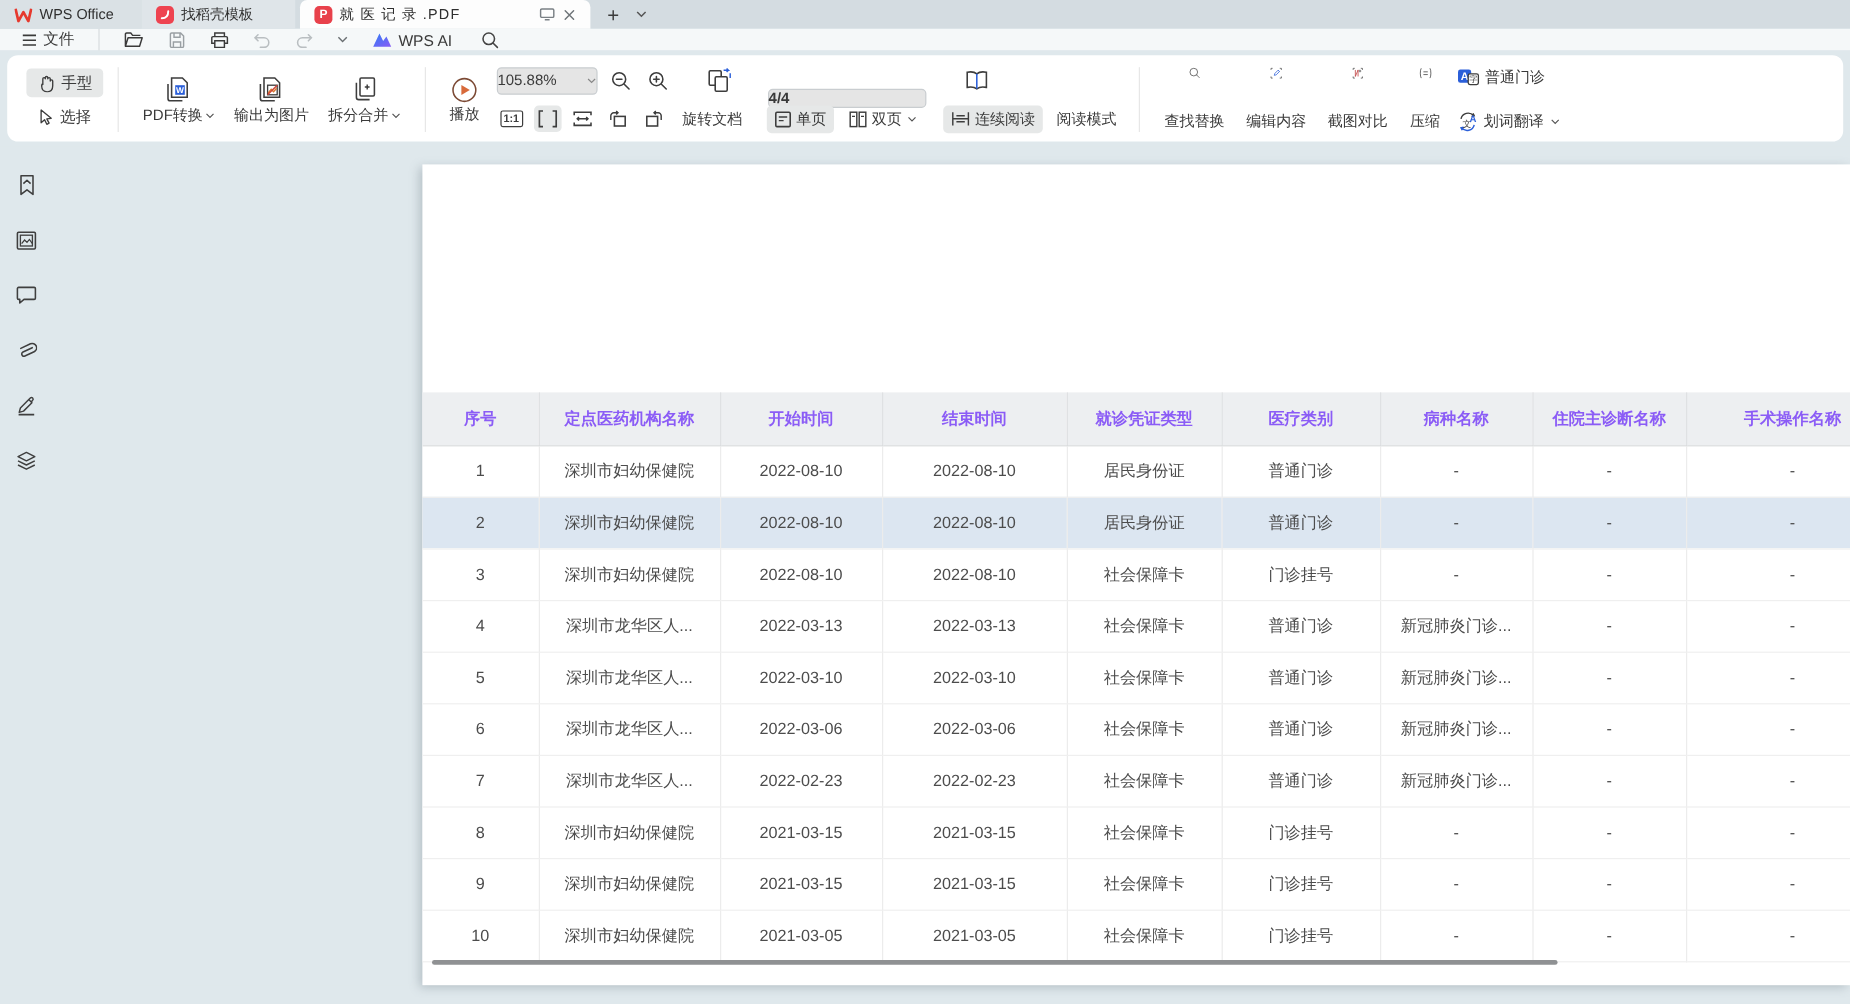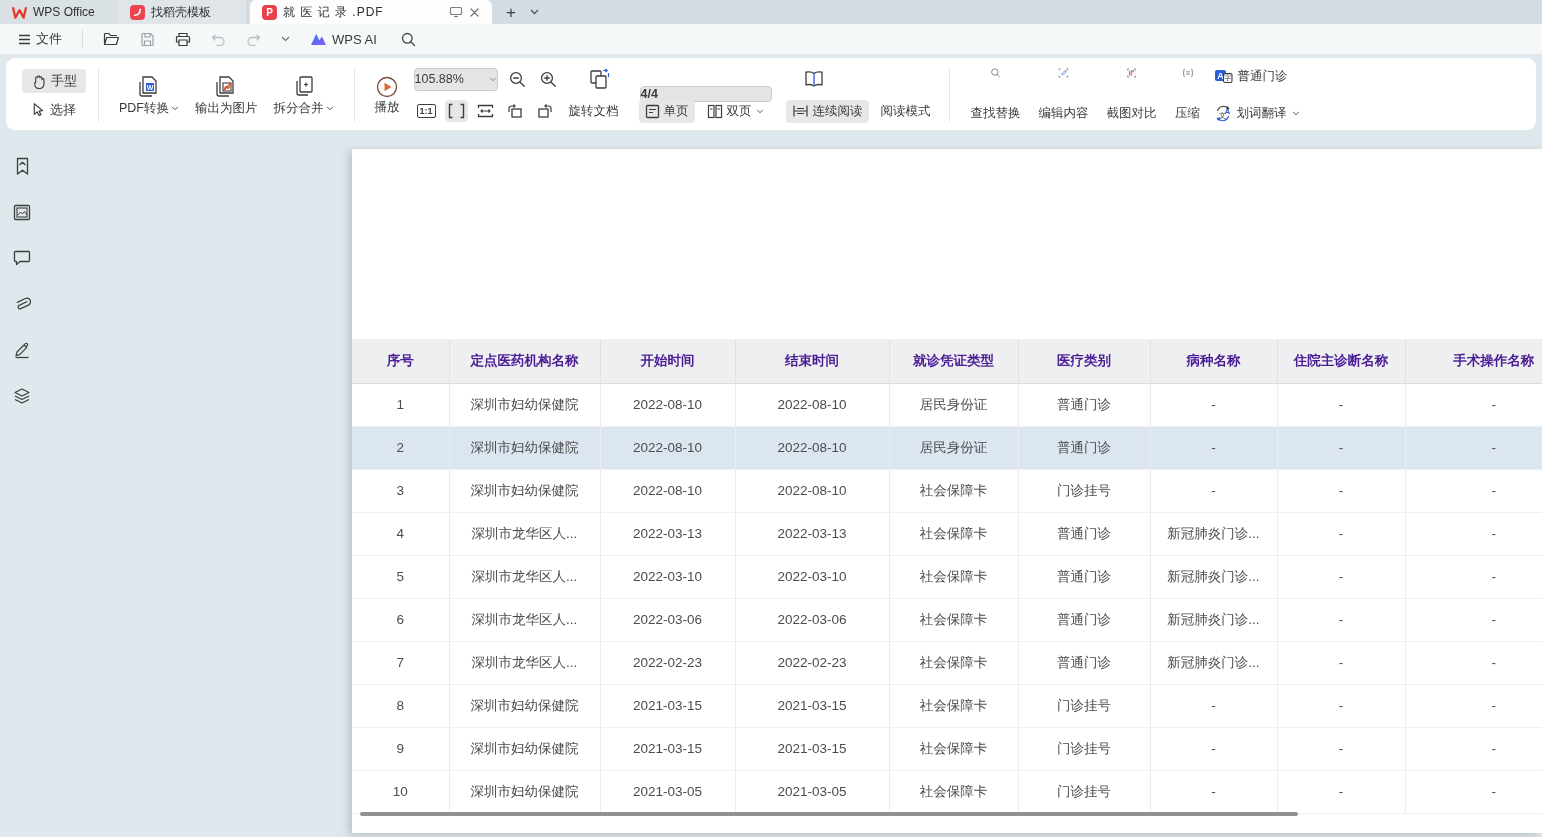--- a/index.html
+++ b/index.html
@@ -13,21 +13,21 @@
   .tab { display:flex; align-items:center; gap:6px; padding:0 12px; color:#2f2f2f; }
   .tab-wps { background:#dae1e5; width:118px; }
   .tab-docer { background:#dfe5e9; width:128px; }
   .tab-active { background:#fdfdfd; border-radius:6px 6px 0 0; width:242px; margin-left:4px; }
   .tab-active .tab-label { flex:1; letter-spacing:1px; }
   .tab-iconbox { width:15px; height:15px; border-radius:4px; display:flex; align-items:center;
     justify-content:center; color:#fff; font-size:10px; font-weight:bold; flex:0 0 auto; }
   .bar-extra { display:flex; align-items:center; gap:14px; padding-left:14px; color:#3c3c3c; }
 
   
-  .menubar { height:30px; background:#f5f8f9; display:flex; align-items:center; font-size:13px; }
+  .menubar { height:18px; background:#f5f8f9; display:flex; align-items:center; font-size:13px; }
   .mb-left { display:flex; align-items:center; gap:8px; padding-left:12px; }
   .mb-file { display:flex; align-items:center; gap:5px; padding:3px 6px; }
   .mb-sep { width:1px; height:18px; background:#d8dcde; margin:0 6px; }
   .mb-icon { padding:2px 6px; display:flex; align-items:center; }
   .menu-items { margin-left:auto; display:flex; align-items:center; gap:0; }
   .menu-item { padding:6px 16px; position:relative; cursor:default; }
   .menu-item.active { color:#c8352c; font-weight:bold; }
   .menu-item.active::after { content:""; position:absolute; left:18px; right:18px; bottom:1px;
     height:3px; background:#c8352c; border-radius:2px; }
   .wps-ai { display:flex; align-items:center; gap:5px; padding:0 14px; }
@@ -66,21 +66,21 @@
   .workspace { position:relative; height:699px; background:#dfe8ec; }
   .side-rail { position:absolute; left:0; top:0; bottom:0; width:44px; display:flex;
     flex-direction:column; align-items:center; padding-top:20px; gap:22px; }
   .rail-btn { width:24px; height:24px; display:flex; align-items:center; justify-content:center; }
 
   .pdf-page { position:absolute; left:352px; top:15px; width:1190px; height:684px;
     background:#ffffff; box-shadow:-3px 2px 8px rgba(100,115,125,.35); overflow:hidden; }
 
   table.doc { border-collapse:collapse; position:absolute; left:0; top:190px; width:1230px;
     table-layout:fixed; font-size:13.5px; color:#4c4c4c; }
-  table.doc th { background:#edeff1; font-weight:bold; color:#4c1d95; height:44px;
+  table.doc th { background:#edeff1; font-weight:bold; color:#8b5cf6; height:44px;
     border-right:1px solid #dfe1e3; border-bottom:1px solid #d9dbdd; text-align:center; }
   table.doc th:first-child { border-left:none; }
   table.doc td { height:43px; text-align:center; border-right:1px solid #ececec;
     border-bottom:1px solid #efefef; background:#fff; }
   table.doc tr.hl td { background:#dce6f1; }
   table.doc td:last-child, table.doc th:last-child { border-right:none; }
 
   .hscroll { position:absolute; left:8px; top:663px; width:938px; height:4px;
     background:#8f9193; border-radius:2px; }
 </style>

